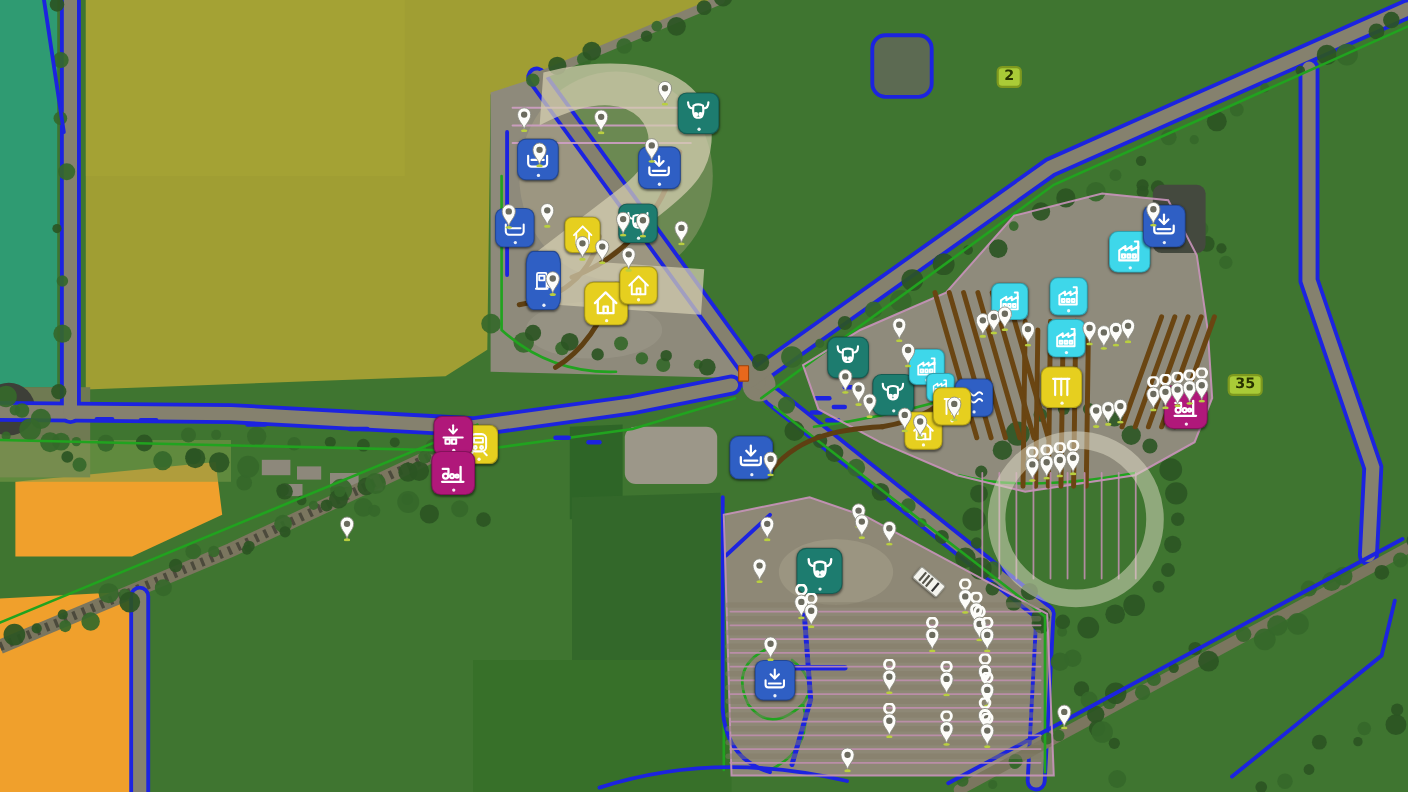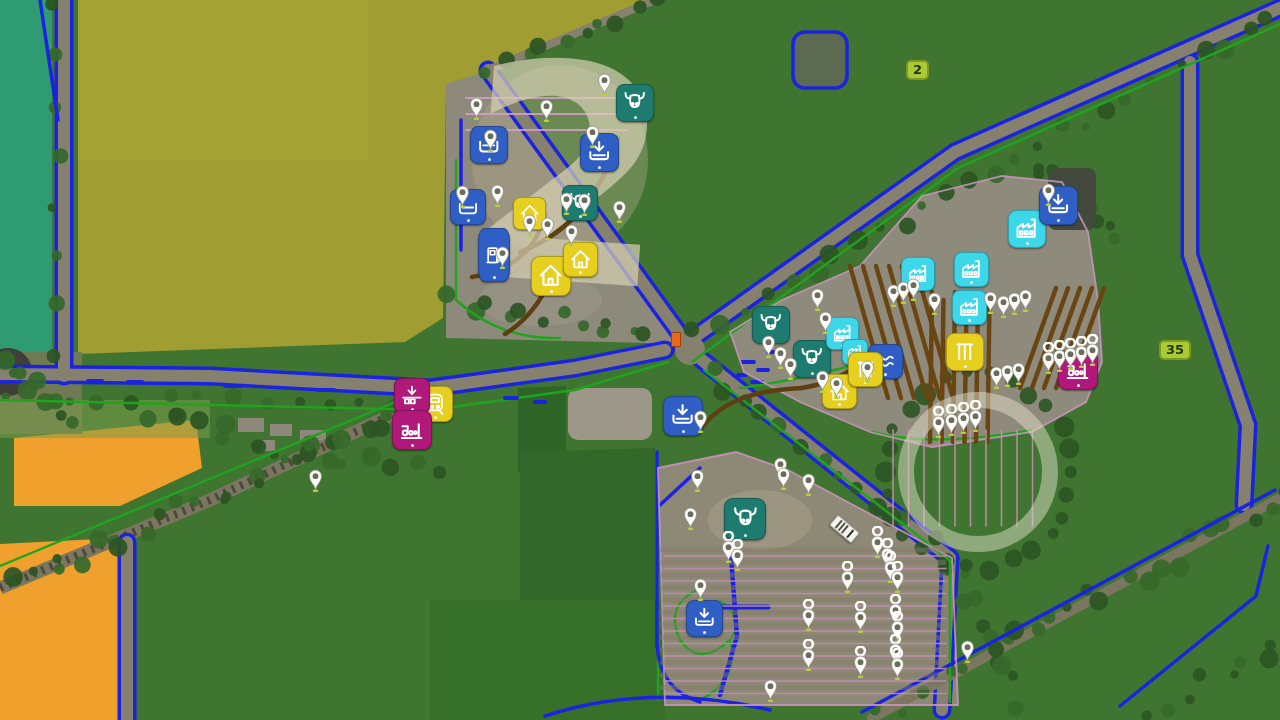--- a/index.html
+++ b/index.html
@@ -1102,21 +1102,21 @@
           <path d="M8.5,24 C8.5,18 2.5,15.5 2.5,9 A6,6 0 1 1 14.5,9 C14.5,15.5 8.5,18 8.5,24 Z" fill="#fdfdfa" stroke="#8a8a80" stroke-width="0.8"></path>
           <circle cx="8.5" cy="9.2" r="2.9" fill="#6b6b5e"></circle>
           <ellipse cx="8.5" cy="23.8" rx="2.8" ry="1.4" fill="#b9cf3f"></ellipse>
         </svg></div>
       <div class="pin" style="left: 306.5px; top: 467px; width: 17px; height: 25px;"><svg width="17" height="25" viewBox="0 0 17 25">
           <path d="M8.5,24 C8.5,18 2.5,15.5 2.5,9 A6,6 0 1 1 14.5,9 C14.5,15.5 8.5,18 8.5,24 Z" fill="#fdfdfa" stroke="#8a8a80" stroke-width="0.8"></path>
           <circle cx="8.5" cy="9.2" r="2.9" fill="#6b6b5e"></circle>
           <ellipse cx="8.5" cy="23.8" rx="2.8" ry="1.4" fill="#b9cf3f"></ellipse>
         </svg></div>
       <div class="badge" style="left: 906px; top: 60px;">2</div>
-      <div class="badge" style="left: 1159px; top: 340px;">35</div>
+      <div class="badge" style="left: 1116px; top: 340px;">35</div>
       <div class="veh" style="left: 830px; top: 522px; transform: rotate(40deg);">
         <div class="truck-body">
           <i style="left:5px"></i>
           <i style="left:9px"></i>
           <i style="left:13px"></i>
           <i style="left:20px;background:#333"></i>
         </div>
       </div>
       <div class="veh" style="left: 671px; top: 332px; transform: rotate(0deg);">
         <div class="impl"></div>

